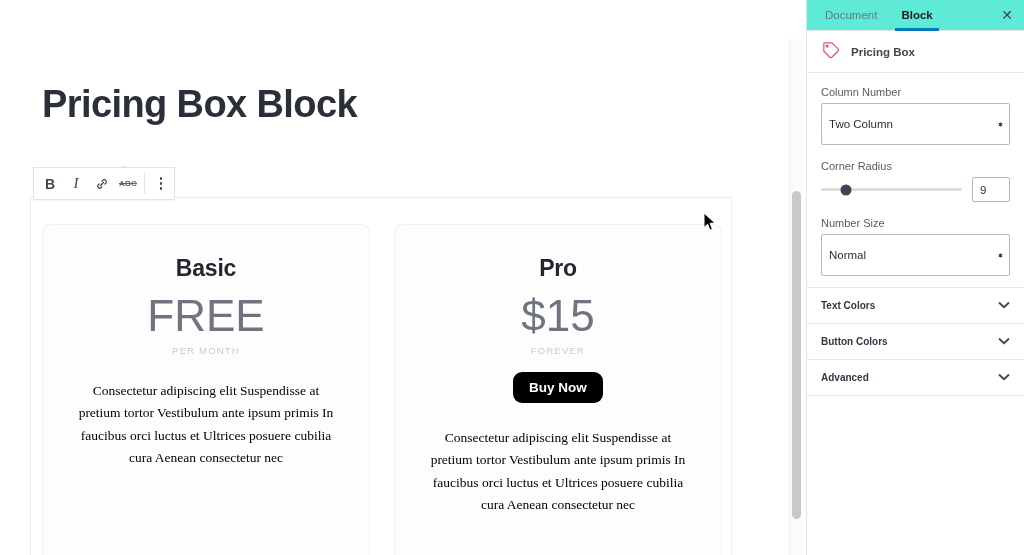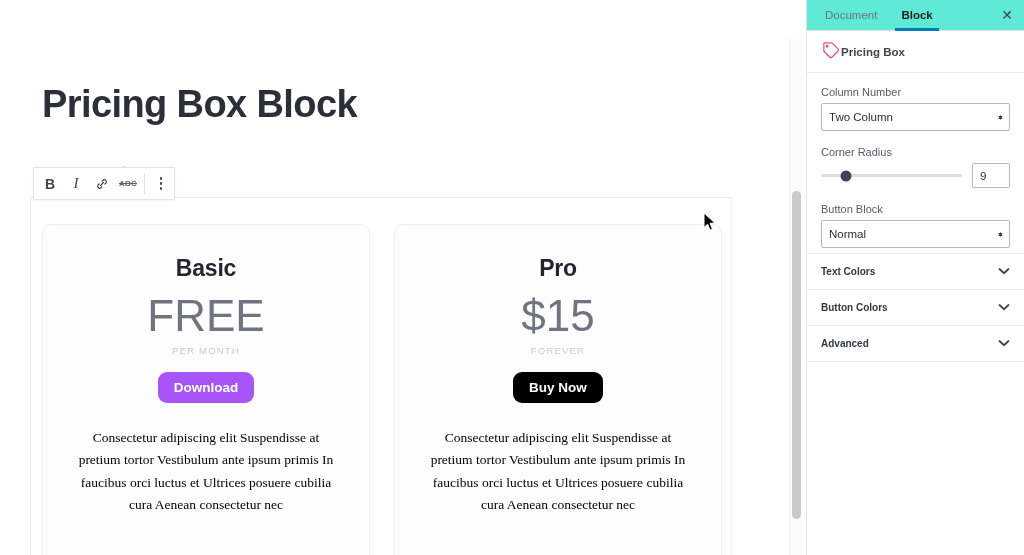--- a/index.html
+++ b/index.html
@@ -153,34 +153,34 @@
   .sb-tab.active::after {
     content: ""; position: absolute; left: 6px; right: 6px; bottom: -1px;
     height: 3px; background: #007cba;
   }
   #sb-close {
     margin-left: auto; width: 34px; display:flex; align-items:center; justify-content:center;
     font-size: 14px; color: #3c4552; cursor: pointer; background:none; border:none;
   }
 
   #block-ident {
-    height: 42px; display: flex; align-items: center; 
+    height: 42px; display: flex; align-items: center; gap: 10px;
     padding: 0 14px; border-bottom: 1px solid #e8eaec;
   }
   #block-ident .ident-label { font-size: 11.5px; font-weight: bold; color: #40464f; }
 
-  .sb-section { padding: 13px 14px 5px 14px; border-bottom: 1px solid #e8eaec; }
+  .sb-section { padding: 13px 14px 11px 14px; border-bottom: 1px solid #e8eaec; }
   .ctrl { margin-bottom: 15px; }
   .ctrl:last-child { margin-bottom: 0; }
   .ctrl-label {
     display: block; font-size: 11px; color: #555d68;
     margin-bottom: 5px; font-family: "Liberation Sans", sans-serif;
   }
   .sb-select {
-    width: 100%; height: 28px; background: #fff;
+    width: 100%; height: 42px; background: #fff;
     border: 1px solid #b4b9c1; border-radius: 2px;
     font-size: 11.5px; color: #2b2f3a; padding: 0 20px 0 7px;
     font-family: "Liberation Sans", sans-serif;
     appearance: none; -webkit-appearance: none;
     cursor: pointer; position: relative;
     display: flex; align-items: center;
   }
   .sel-wrap { position: relative; }
   .sel-stepper {
     position: absolute; right: 6px; top: 50%; transform: translateY(-50%);
@@ -251,23 +251,20 @@
     </div>
 
     <div id="block-outline"></div>
 
     <div id="pricing-row">
 
       <div class="price-card">
         <div class="plan-name">Basic</div>
         <div class="plan-price">FREE</div>
         <div class="plan-period">PER MONTH</div>
-        <div class="plan-btn-wrap">
-          <button class="plan-btn" style="background: rgb(168, 85, 247);">Download</button>
-        </div>
         <div class="plan-desc">Consectetur adipiscing elit Suspendisse at pretium tortor Vestibulum ante ipsum primis In faucibus orci luctus et Ultrices posuere cubilia cura Aenean consectetur nec</div>
         <div class="url-row">
 
           <button class="url-submit">↵</button>
         </div>
       </div>
 
       <div class="price-card">
         <div class="plan-name">Pro</div>
         <div class="plan-price">$15</div>
@@ -324,21 +321,21 @@
         <label class="ctrl-label">Corner Radius</label>
         <div class="slider-row">
           <div class="slider-track">
             <div class="slider-thumb" id="radius-thumb" style="left: 18%;"></div>
           </div>
           <div class="slider-value">9</div>
         </div>
       </div>
 
       <div class="ctrl">
-        <label class="ctrl-label">Button Block</label>
+        <label class="ctrl-label">Number Size</label>
         <div class="sel-wrap">
           <div class="sb-select">Normal</div>
           <span class="sel-stepper">
               <span>▲</span>
               <span>▼</span>
             </span>
         </div>
       </div>
 
     </div>

